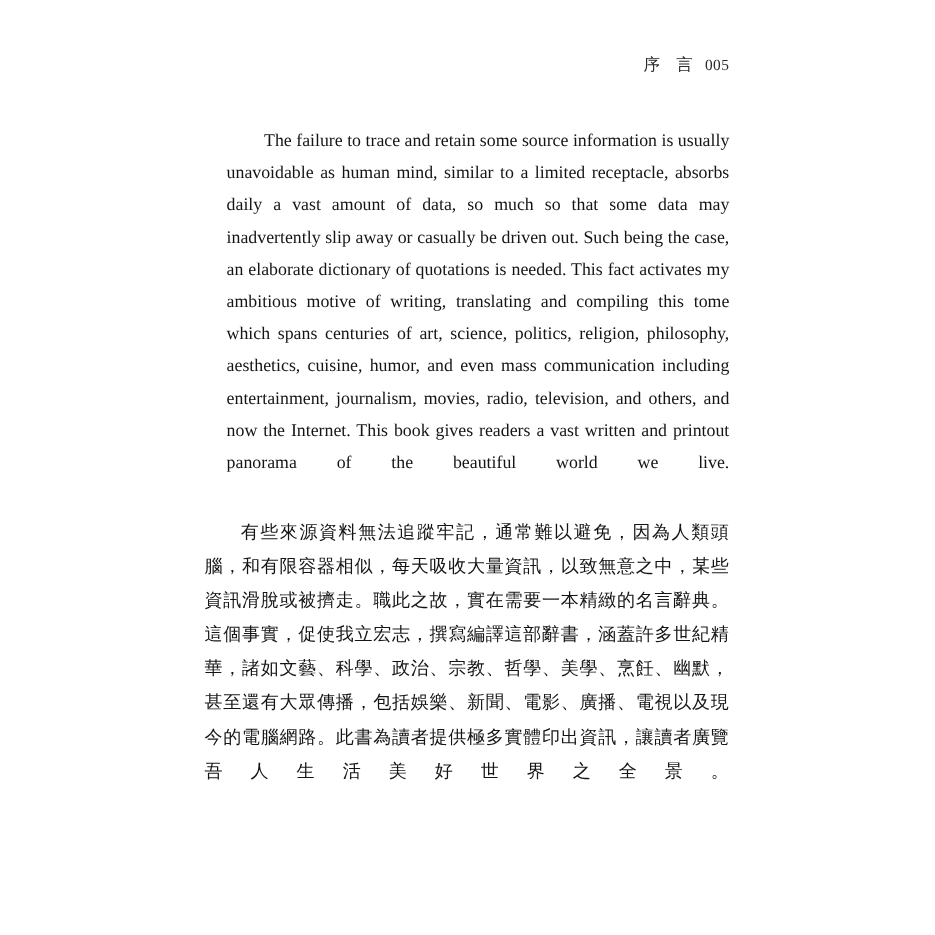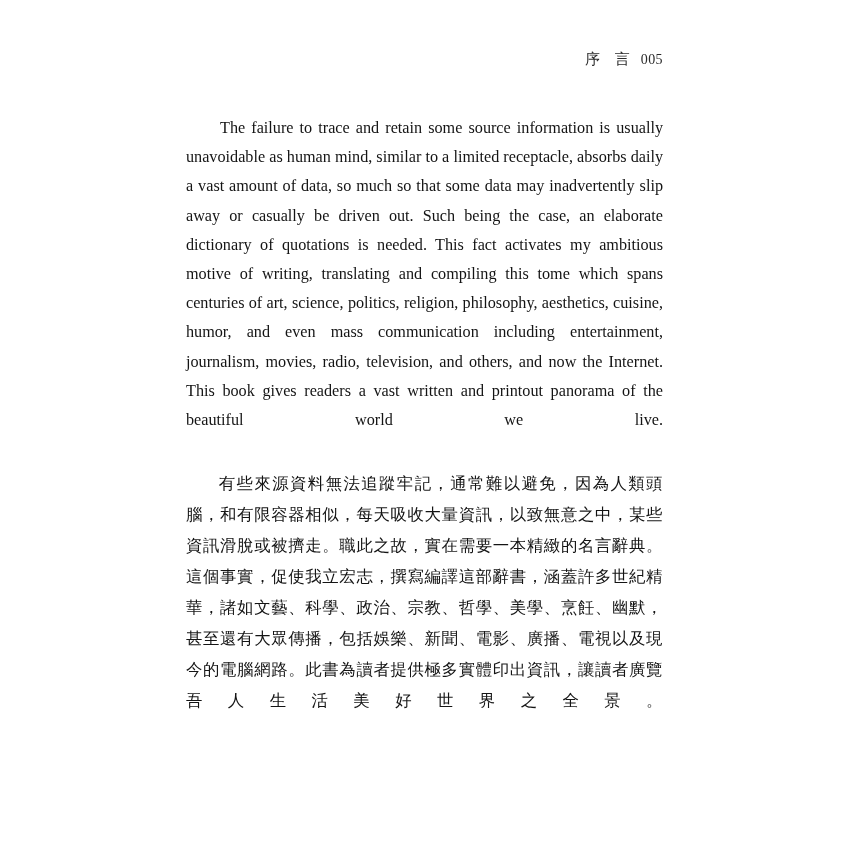--- a/index.html
+++ b/index.html
@@ -75,20 +75,21 @@
   }
 
   
   .en {
     font-family: "Liberation Serif", "DejaVu Serif", serif;
     font-size: 16.2px;
     line-height: 29.2px;
     color: #141414;
     text-align: justify;
     text-indent: 2.1em;
+    margin-left: 20px;
   }
 
   
   .gap-lg { height: 30px; }
   .gap-sm { height: 4px; }
 
   
   .en::after, .zh::after {
     content: "";
     display: inline-block;

